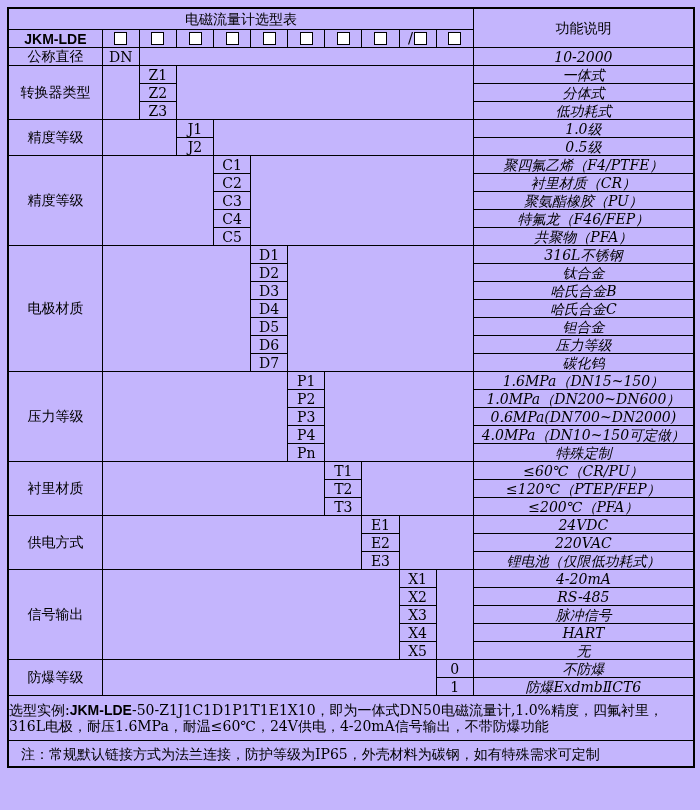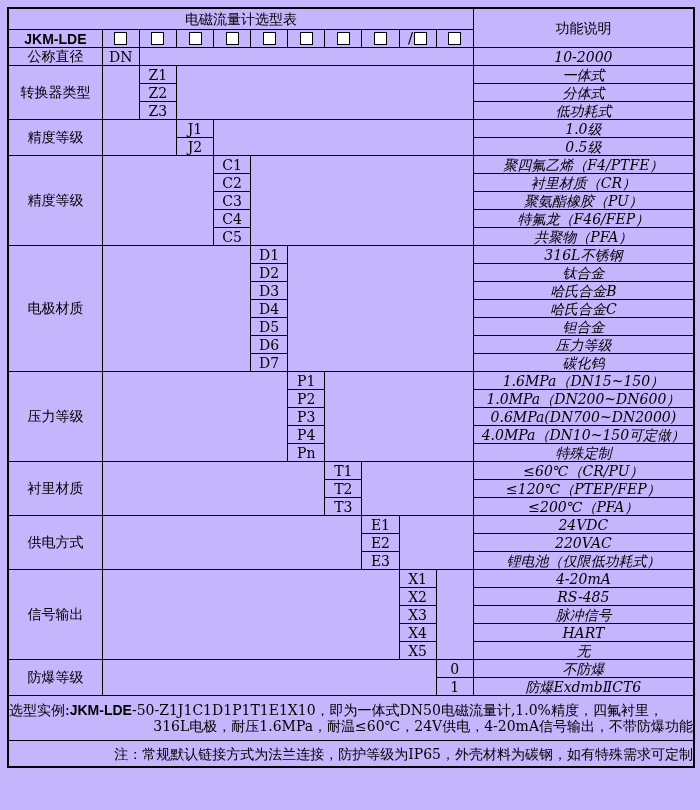--- a/index.html
+++ b/index.html
@@ -53,29 +53,29 @@
     background: #fff;
     margin-top: -2px;
   }
   .slash { font-size: 15px; margin-right: 1px; }
   tr.example-row td {
     height: 44px;
     text-align: left;
     white-space: normal;
   }
   .ex-line1 { text-align: left; white-space: nowrap; }
-  .ex-line2 { text-align: right; white-space: nowrap; }
+  .ex-line2 { text-align: left; white-space: nowrap; }
   .ex-model {
     font-family: "Liberation Sans", "DejaVu Sans", sans-serif;
     font-weight: bold;
   }
   tr.note-row td {
     height: 25px;
-    text-align: right;
-    padding-left: 4px;
+    text-align: left;
+    padding-left: 12px;
   }
 </style>
 </head>
 <body>
 
 <div class="page">
   <table class="sel">
     <colgroup>
       <col style="width:94px">
       <col style="width:37px">

